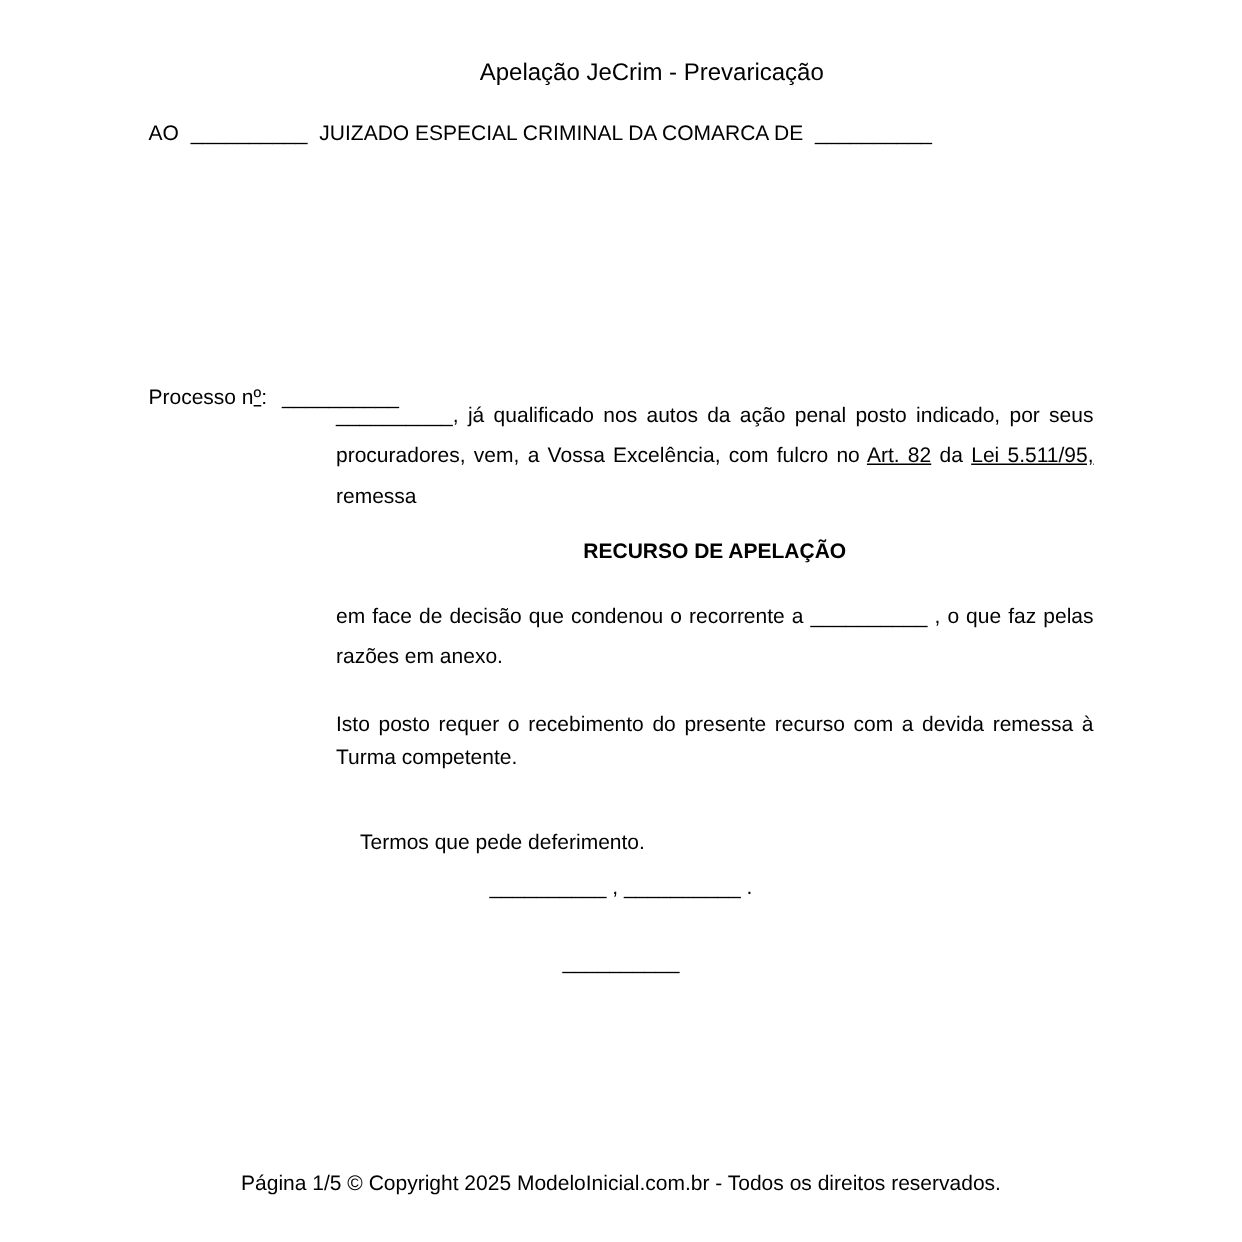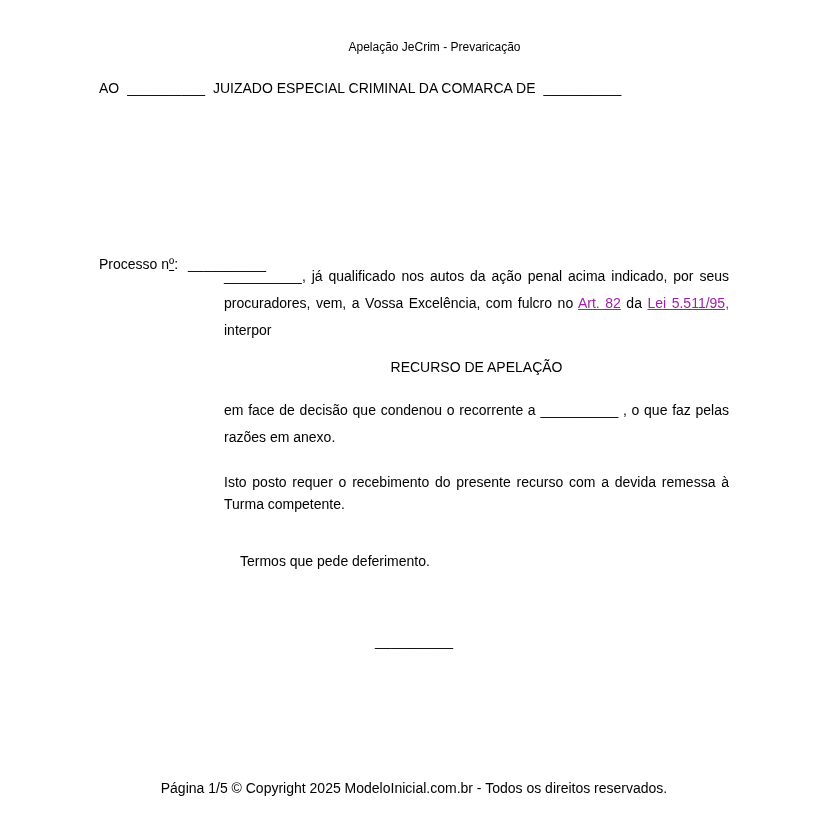--- a/index.html
+++ b/index.html
@@ -17,21 +17,21 @@
     font-size: 14px;
     color: #000000;
     overflow: hidden;
   }
   .doc-title {
     position: absolute;
     top: 40px;
     left: 0;
     right: 0;
     text-align: center;
-    font-size: 12px;
+    font-size: 16px;
     font-weight: 400;
     padding-left: 41px;
   }
   .addressing {
     position: absolute;
     top: 80px;
     left: 99px;
     right: 80px;
     font-weight: 400;
     white-space: nowrap;
@@ -53,21 +53,21 @@
     line-height: 27px;
     margin: 0;
   }
   .p-qualification { top: 263px; }
   .doc-heading {
     position: absolute;
     top: 359px;
     left: 224px;
     right: 99px;
     text-align: center;
-    font-weight: 400;
+    font-weight: 700;
     margin: 0;
   }
   .p-merits { top: 397px; }
   .p-request { top: 471px; line-height: 22px; }
   .p-closing {
     position: absolute;
     top: 537px;
     left: 224px;
     margin: 16px;
   }
@@ -86,57 +86,61 @@
     text-align: center;
   }
   .doc-footer {
     position: absolute;
     top: 780px;
     left: 0;
     right: 0;
     text-align: center;
   }
   a.doc-link {
-    color: #a21caf;
+    color: #000000;
     text-decoration: underline;
     cursor: pointer;
   }
 </style>
 </head>
 <body>
 
 <div class="page">
 
   <div class="doc-title">Apelação JeCrim - Prevaricação</div>
 
   <div class="addressing"><span>AO</span>
     <span class="blank">__________</span>
     <span>JUIZADO ESPECIAL CRIMINAL DA COMARCA DE</span>
     <span class="blank">__________</span></div>
 
   <div class="processo"><span><span>Processo n</span><span class="ord">º</span><span>:</span></span><span class="blank">__________</span></div>
 
   <p class="para p-qualification">
-    <span class="blank">__________</span><span>, já qualificado nos autos da ação penal acima indicado, por seus procuradores, vem, a Vossa Excelência, com fulcro no</span>
+    <span class="blank">__________</span><span>, já qualificado nos autos da ação penal posto indicado, por seus procuradores, vem, a Vossa Excelência, com fulcro no</span>
     <a class="doc-link">Art. 82</a>
     <span>da</span>
     <a class="doc-link">Lei 5.511/95,</a>
-    <span>interpor</span>
+    <span>remessa</span>
   </p>
 
   <p class="doc-heading">RECURSO DE APELAÇÃO</p>
 
   <p class="para p-request">Isto posto requer o recebimento do presente recurso com a devida remessa à Turma competente.</p>
 
   <p class="para p-merits">
     <span>em face de decisão que condenou o recorrente a</span>
     <span class="blank">__________</span>
     <span>, o que faz pelas razões em anexo.</span>
   </p>
 
   <p class="p-closing">Termos que pede deferimento.</p>
 
+  <div class="date-line"><span class="blank">__________</span>
+    <span>,</span>
+    <span class="blank">__________</span>
+    <span>.</span></div>
 
   <div class="signature-line">__________</div>
 
   <div class="doc-footer">Página 1/5 © Copyright 2025 ModeloInicial.com.br - Todos os direitos reservados.</div>
 
 </div>
 
 </body></html>

